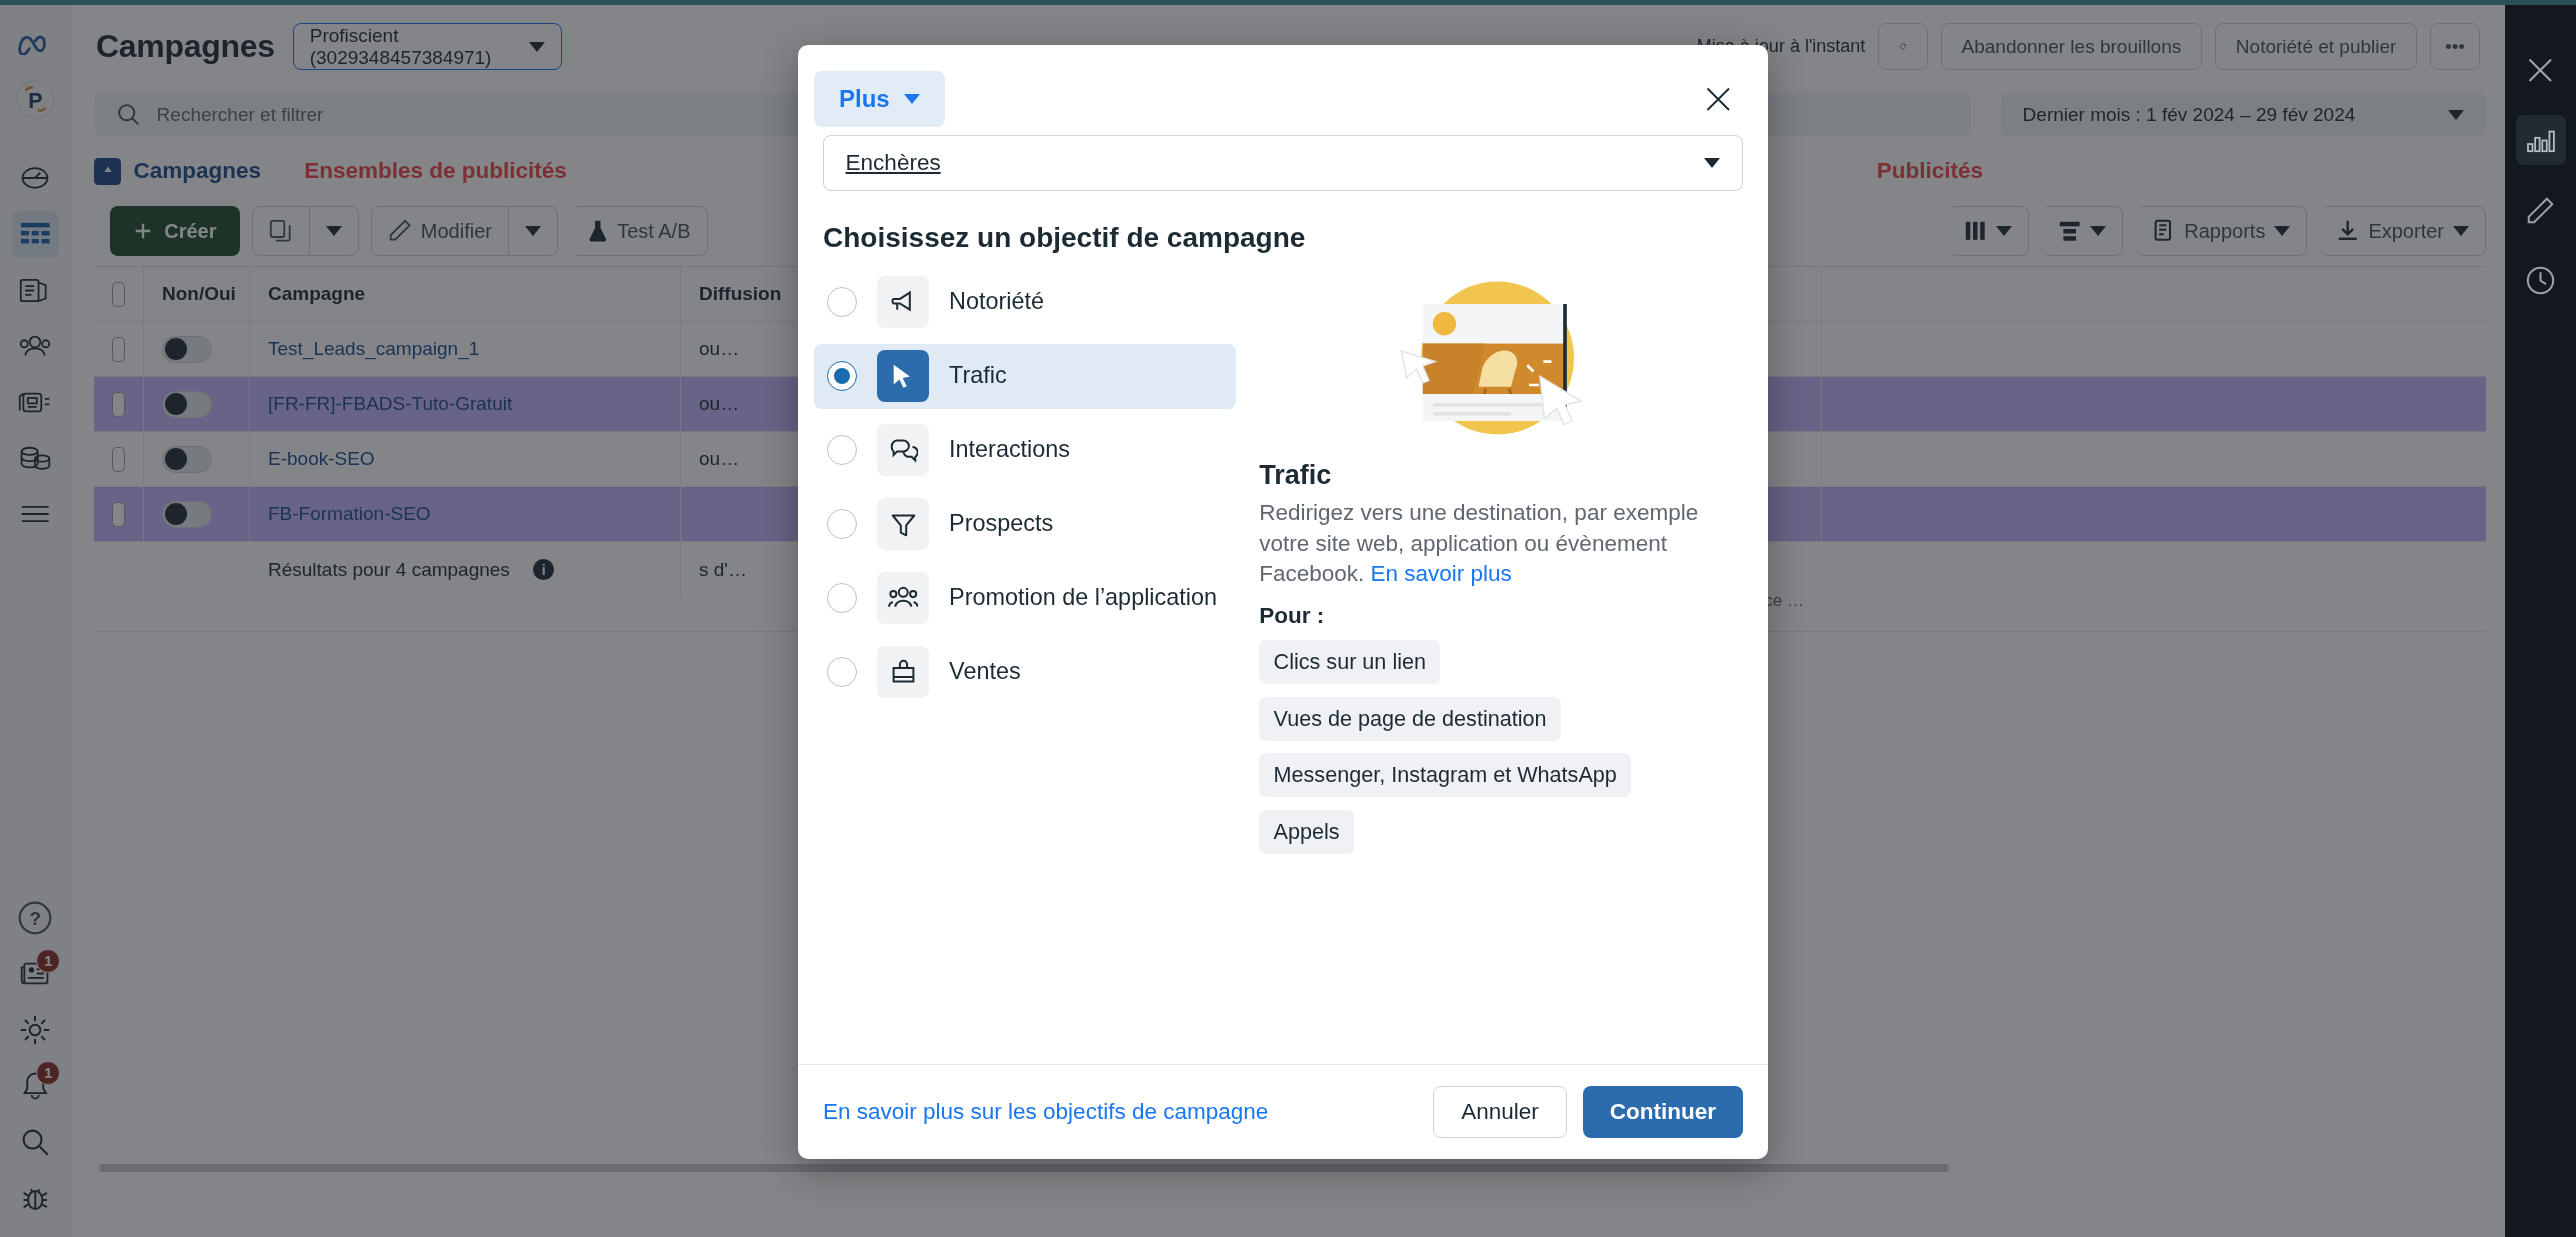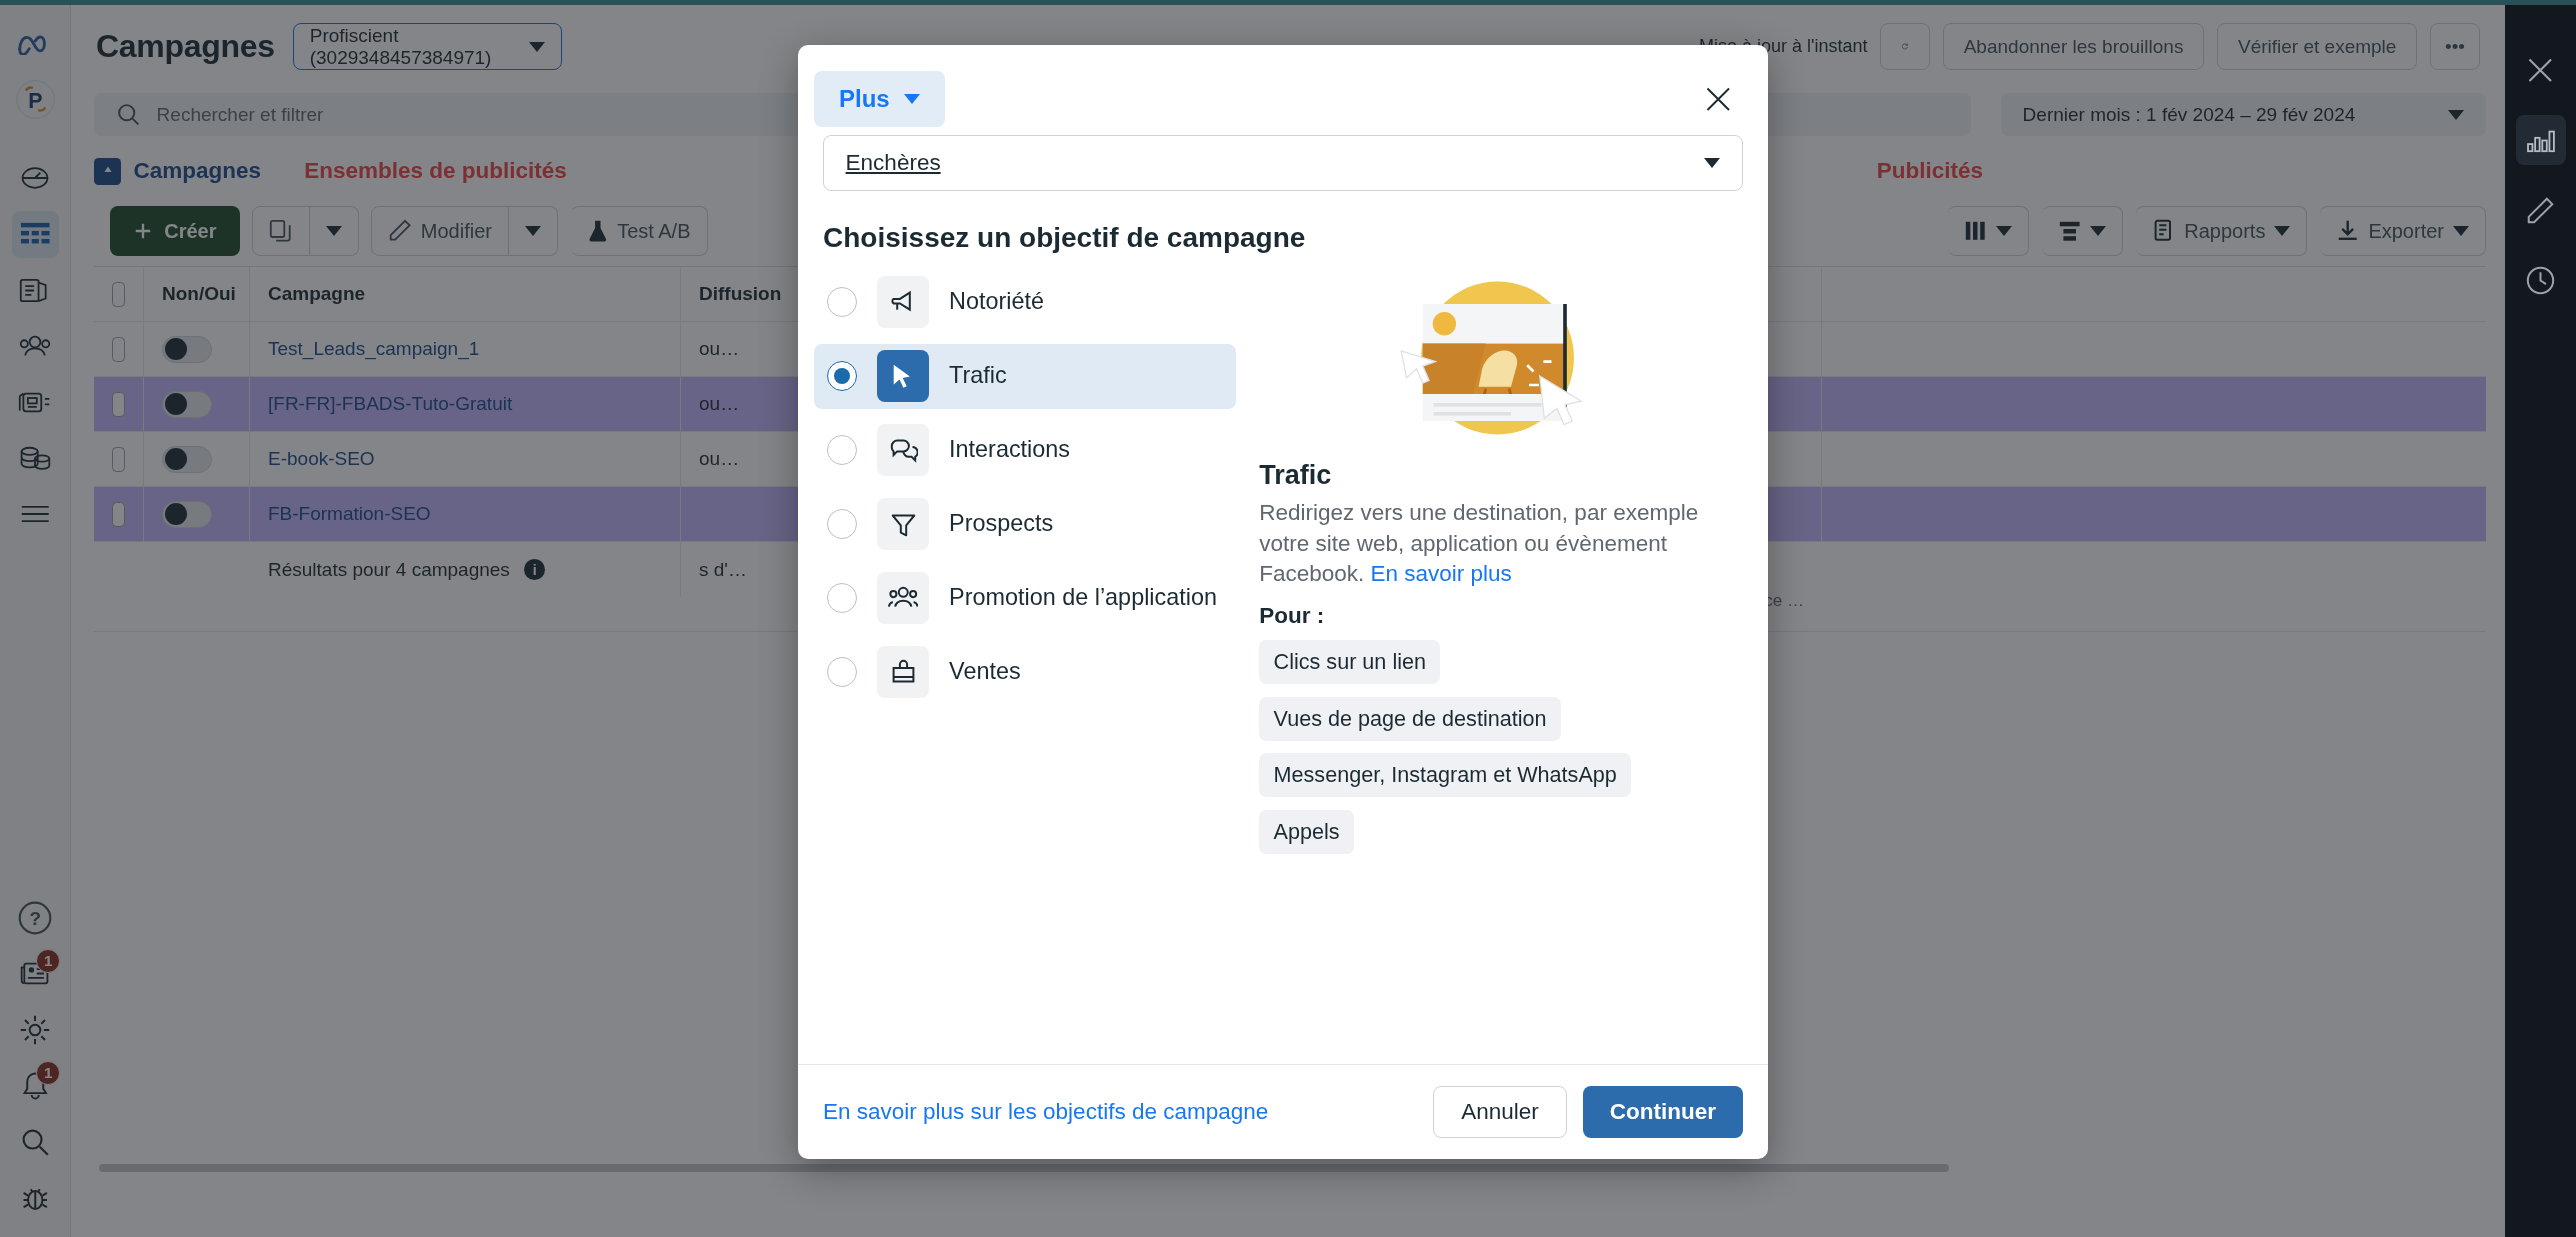--- a/index.html
+++ b/index.html
@@ -297,21 +297,21 @@
       </div>
       <div class="hdr-right">
         <div class="hdr-note">Mise à jour à l'instant</div>
         <div class="btn-ghost btn-icon-sq">
           <svg width="25" height="25" viewBox="0 0 28 28">
               <path d="M22 10a9 9 0 10.5 6" fill="none" stroke="#44525c" stroke-width="2.4"></path>
               <path d="M22 4v6h-6" fill="none" stroke="#44525c" stroke-width="2.4"></path>
             </svg>
         </div>
         <div class="btn-ghost">Abandonner les brouillons</div>
-        <div class="btn-ghost">Vérifier et exemple</div>
+        <div class="btn-ghost">Notoriété et publier</div>
         <div class="btn-ghost btn-icon-sq">•••</div>
       </div>
     </div>
 
     <div class="searchbar">
       <svg width="25" height="25" viewBox="0 0 28 28">
           <circle cx="12" cy="12" r="8.5" fill="none" stroke="#44525c" stroke-width="2.2"></circle>
           <path d="M18 18l7 7" stroke="#44525c" stroke-width="2.2"></path>
         </svg>
       <span class="ph">Rechercher et filtrer</span>
@@ -527,21 +527,21 @@
             <span class="tc sub" style="padding:0;border:none">Plusieurs conversions</span>
           </span>
         </div>
         <div class="tc w-cv num">—</div>
         <div class="tc w-im num"></div>
       </div>
 
       <div class="trow" style="height:90px;align-items:flex-start">
         <div class="tc w-cb"></div>
         <div class="tc w-st" style="border-right:none"></div>
-        <div class="tc w-nm" style="gap:14px;height:55px">
+        <div class="tc w-nm" style="gap:23px;height:55px">
           <span>Résultats pour 4 campagnes</span>
           <span class="info-dot dark">i</span>
         </div>
         <div class="tc w-dl" style="height:55px">s d'…</div>
         <div class="tc w-rs num" style="height:55px">—</div>
         <div class="tc w-cv" style="height:90px">
           <span class="cellstack">
             <span>—</span>
           </span>
         </div>

